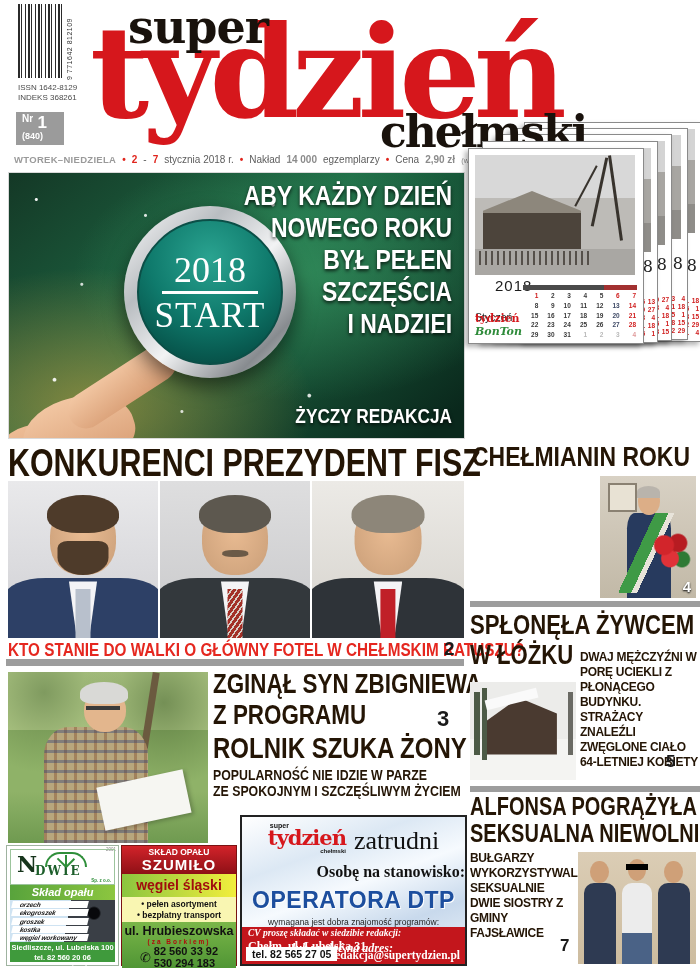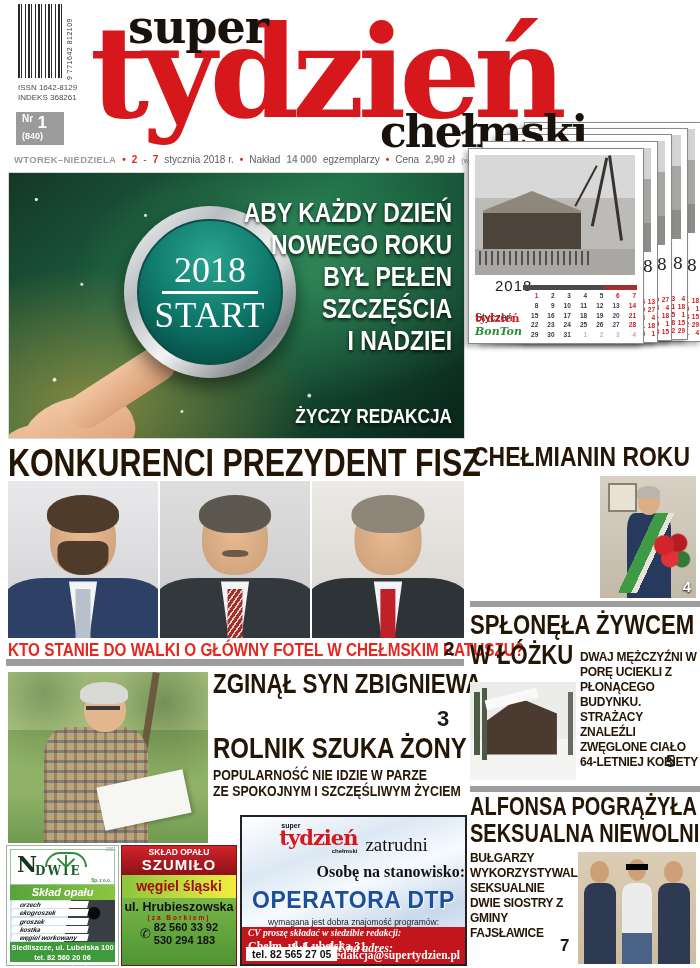--- a/index.html
+++ b/index.html
@@ -45,21 +45,21 @@
       radial-gradient(circle at 88% 18%,rgba(255,255,255,.95) 0 1.2px,transparent 2.2px),
       radial-gradient(circle at 93% 60%,rgba(255,255,255,.85) 0 1px,transparent 2px),
       radial-gradient(circle at 84% 90%,rgba(255,255,255,.9) 0 1.3px,transparent 2.4px),
       radial-gradient(circle at 38% 90%,rgba(255,255,255,.8) 0 1px,transparent 2px),
       radial-gradient(ellipse at 18% 88%,rgba(214,160,60,.55),transparent 42%),
       radial-gradient(ellipse at 64% 38%,rgba(64,170,110,.55),transparent 55%),
       linear-gradient(140deg,#143826 0%,#1e6a45 45%,#0a281c 95%);}
   .wish-line{font-size:28px;font-weight:bold;color:#fff;text-align:right;line-height:1.14;
     transform:scaleX(.82);transform-origin:100% 50%;white-space:nowrap;
     text-shadow:0 2px 4px rgba(0,0,0,.75);}
-  #wish{right:12px;top:24px;}
+  #wish{right:12px;top:7px;}
   #signature{right:12px;bottom:10px;font-size:21px;font-weight:bold;color:#fff;
     transform:scaleX(.82);transform-origin:100% 50%;text-shadow:0 2px 4px rgba(0,0,0,.75);}
   #btn-ring{left:115px;top:33px;width:172px;height:172px;border-radius:50%;
     background:linear-gradient(135deg,#fdfdfd 0%,#b9bdc1 30%,#f2f3f4 55%,#878b8f 82%,#d9dbdd 100%);
     box-shadow:0 8px 20px rgba(0,0,0,.55);}
   #btn-inner{position:absolute;inset:13px;border-radius:50%;border:2px solid #0b4f47;
     background:radial-gradient(circle at 50% 26%,#2aa390 0%,#0f7a6c 48%,#085a50 76%,#063f38 100%);
     display:flex;flex-direction:column;align-items:center;justify-content:center;color:#fff;}
   #btn-year{font-family:"Liberation Serif",serif;font-size:36px;border-bottom:3px solid #fff;padding:0 12px 3px;line-height:1;}
   #btn-start{font-family:"Liberation Serif",serif;font-size:35px;letter-spacing:1px;margin-top:4px;line-height:1;}
@@ -213,21 +213,21 @@
   #szu-phones{display:flex;align-items:center;justify-content:center;gap:3px;}
   #szu-phone-icon{font-size:13px;line-height:1;}
   #szu-phones .nums{font-size:11px;font-weight:bold;line-height:1.15;text-align:left;}
   
   #ad-zatrudni{left:240px;top:815px;width:227px;height:151px;border:2px solid #222;box-sizing:border-box;
     background:linear-gradient(160deg,#ffffff 0%,#dce8f4 28%,#f6fafe 48%,#c8d9ec 72%,#eef4fa 100%);}
   #zat-logo-row{position:absolute;left:0;right:0;top:5px;display:flex;align-items:flex-end;justify-content:center;gap:8px;}
   #zat-logo .s{display:block;font-size:7px;font-weight:bold;color:#111;margin-left:2px;}
   #zat-logo .m{display:block;font-family:"DejaVu Serif",serif;font-size:21px;font-weight:bold;color:#d6171c;letter-spacing:-1px;line-height:.9;}
   #zat-logo .c{display:block;font-size:6px;font-weight:bold;color:#111;text-align:right;}
-  #zat-verb{font-family:"Liberation Serif",serif;font-size:19px;color:#111;line-height:1;}
+  #zat-verb{font-family:"Liberation Serif",serif;font-size:26px;color:#111;line-height:1;}
   #zat-line1{position:absolute;left:0;right:0;top:46px;text-align:right;
     font-family:"Liberation Serif",serif;font-weight:bold;font-size:16px;color:#111;}
   #zat-pos{position:absolute;left:0;right:0;top:70px;text-align:center;
     font-size:23px;font-weight:bold;color:#1c4e9e;letter-spacing:.5px;text-shadow:1px 1px 0 #fff;}
   #zat-req{position:absolute;left:0;right:0;top:100px;text-align:center;color:#222;line-height:1.3;}
   #zat-req .r1{font-size:8.5px;font-weight:normal;}
   #zat-req .r2{font-size:9px;font-weight:bold;}
   #zat-foot{position:absolute;left:0;right:0;bottom:0;height:37px;background:#c3161c;color:#fff;
     font-family:"Liberation Serif",serif;}
   #zat-foot .f1{position:absolute;left:6px;top:1px;font-size:9.5px;font-weight:bold;font-style:italic;}
@@ -446,20 +446,23 @@
     <div class="trunk"></div>
     <div class="shirt"></div>
     <div class="man-head"></div>
     <div class="man-hair"></div>
     <div class="glasses"></div>
     <div class="paper"></div>
   </div>
   <div class="abs hl" style="left:213px;top:670px;font-size:28px;">
     <span class="cond" style="transform:scaleX(.8);">ZGINĄŁ SYN ZBIGNIEWA</span>
   </div>
+  <div class="abs hl" style="left:213px;top:701px;font-size:28px;">
+    <span class="cond" style="transform:scaleX(.8);">Z PROGRAMU</span>
+  </div>
   <div class="abs pagenum-dark" style="left:437px;top:706px;font-size:22px;">3</div>
   <div class="abs hl" style="left:213px;top:733px;font-size:30px;">
     <span class="cond" style="transform:scaleX(.8);">ROLNIK SZUKA ŻONY</span>
   </div>
   <div class="abs hl" style="left:213px;top:768px;font-size:14px;">
     <span class="cond" style="transform:scaleX(.88);">POPULARNOŚĆ NIE IDZIE W PARZE</span>
   </div>
   <div class="abs hl" style="left:213px;top:784px;font-size:14px;">
     <span class="cond" style="transform:scaleX(.88);">ZE SPOKOJNYM I SZCZĘŚLIWYM ŻYCIEM</span>
   </div>
@@ -541,20 +544,24 @@
       </div>
     </div>
   </div>
 
   <div class="abs" id="ad-szumilo">
     <div id="szu-head">
       <span class="l1">SKŁAD OPAŁU</span>
       <span class="l2">SZUMIŁO</span>
     </div>
     <div id="szu-prod">węgiel śląski</div>
+    <div id="szu-bullets">
+        <div>• pełen asortyment</div>
+        <div>• bezpłatny transport</div>
+      </div>
     <div id="szu-addr">
       <span class="street">ul. Hrubieszowska</span>
       <span class="sub">(za Borkiem)</span>
       <div id="szu-phones">
         <span id="szu-phone-icon">✆</span>
         <span class="nums">
           <span style="display:block;">82 560 33 92</span>
           <span style="display:block;">530 294 183</span>
         </span>
       </div>

